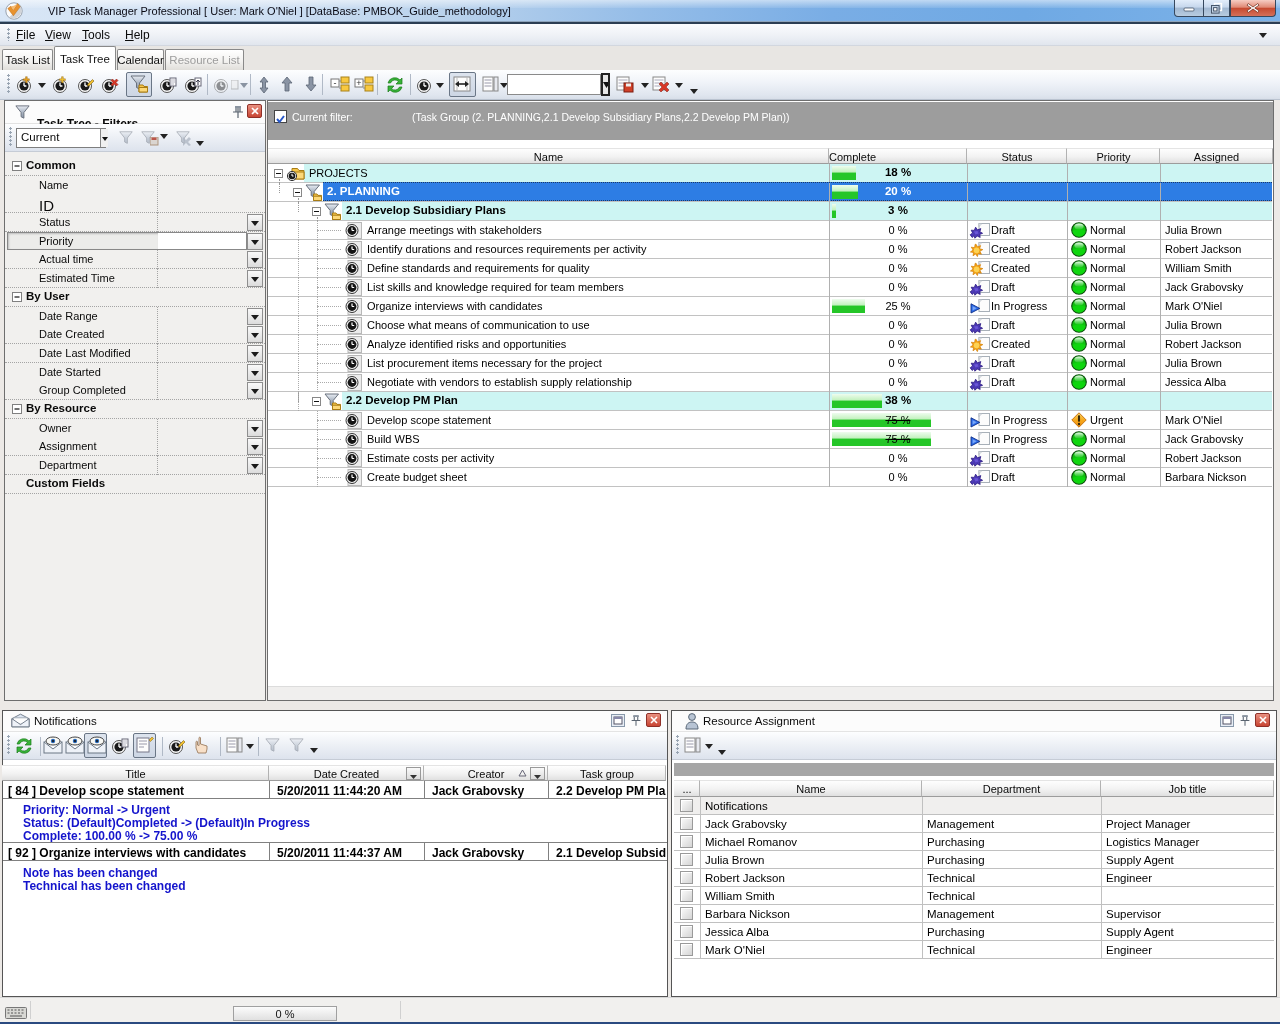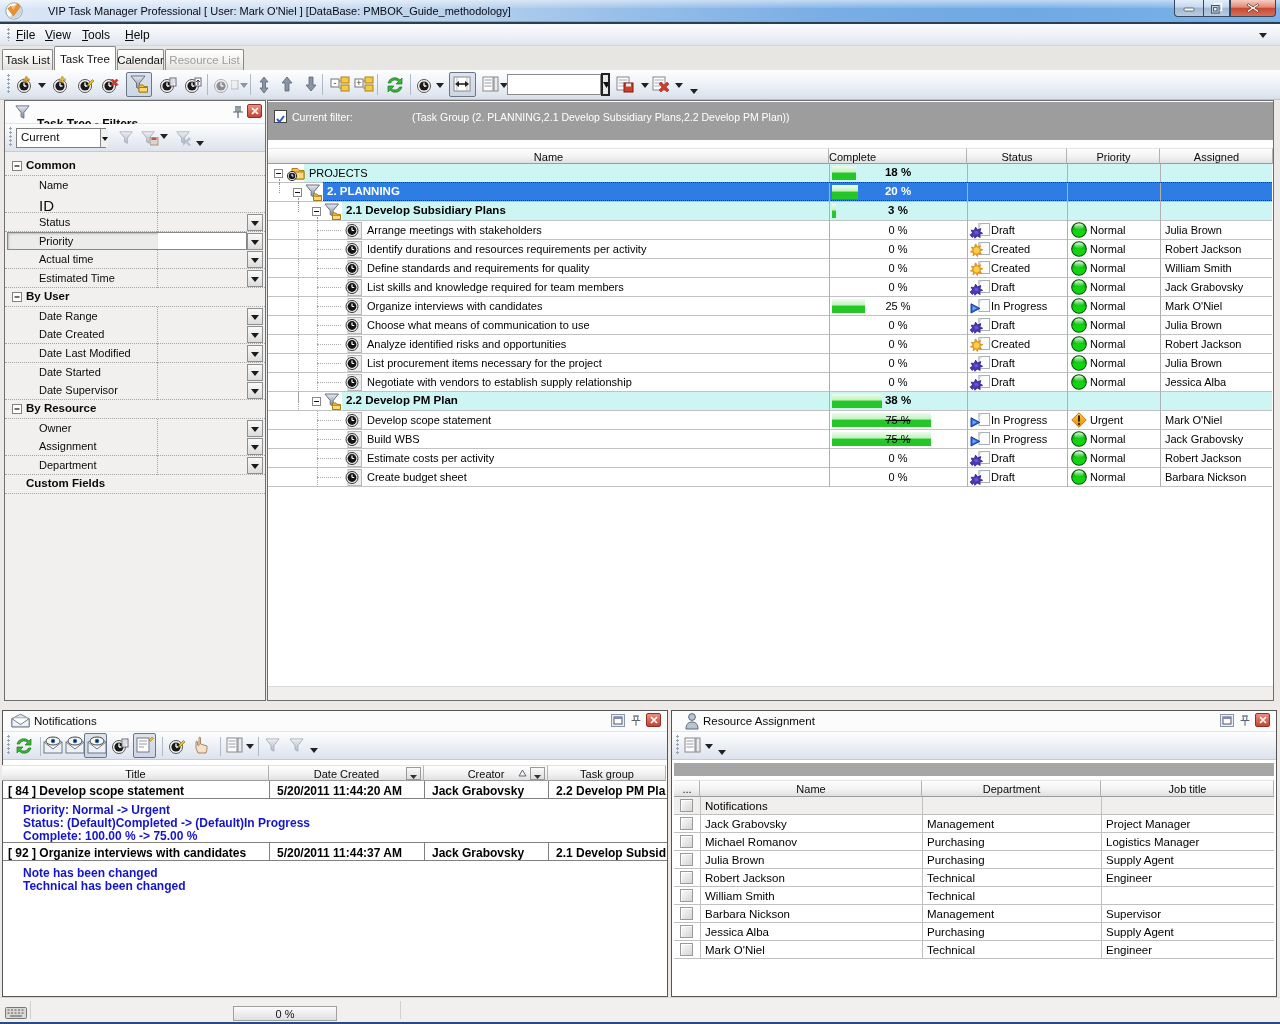--- a/index.html
+++ b/index.html
@@ -319,21 +319,21 @@
       <path d="M3 6 L11 6 L7 11 Z" fill="#1a1a1a"></path>
     </svg></div>
 <div class="a" style="left:5px;top:363px;width:260px;height:19px;border-bottom:1px dotted #a4a4a4;background:#f1f0ee;"></div>
 <div class="a" style="left:157px;top:363px;width:1px;height:19px;border-left:1px dotted #a4a4a4;"></div>
 <div class="a nw" style="left:39px;top:366px;font-size:11px;color:#0a0a0a;font-weight:normal;">Date Started</div>
 <div class="a" style="left:247px;top:364px;width:16px;height:17px;background:linear-gradient(180deg,#f9f9f9,#dcdcdc);border:1px solid #8e8e8e;"><svg width="14" height="15">
       <path d="M3 6 L11 6 L7 11 Z" fill="#1a1a1a"></path>
     </svg></div>
 <div class="a" style="left:5px;top:381px;width:260px;height:19px;border-bottom:1px dotted #a4a4a4;background:#f1f0ee;"></div>
 <div class="a" style="left:157px;top:381px;width:1px;height:19px;border-left:1px dotted #a4a4a4;"></div>
-<div class="a nw" style="left:39px;top:384px;font-size:11px;color:#0a0a0a;font-weight:normal;">Date Supervisor</div>
+<div class="a nw" style="left:39px;top:384px;font-size:11px;color:#0a0a0a;font-weight:normal;">Group Completed</div>
 <div class="a" style="left:247px;top:382px;width:16px;height:17px;background:linear-gradient(180deg,#f9f9f9,#dcdcdc);border:1px solid #8e8e8e;"><svg width="14" height="15">
       <path d="M3 6 L11 6 L7 11 Z" fill="#1a1a1a"></path>
     </svg></div>
 <div class="a" style="left:5px;top:400px;width:260px;height:19px;border-bottom:1px dotted #a4a4a4;background:#f1f0ee;"></div>
 <svg class="a" style="left:12px;top:404px" width="10" height="10">
     <rect x="0.5" y="0.5" width="9" height="9" fill="#fff" stroke="#808080"></rect>
     <path d="M2.5 5 H7.5" stroke="#111" stroke-width="1.2"></path>
   </svg>
 <div class="a nw" style="left:26px;top:402px;font-size:11.5px;color:#0a0a0a;font-weight:bold;">By Resource</div>
 <div class="a" style="left:5px;top:419px;width:260px;height:19px;border-bottom:1px dotted #a4a4a4;background:#f1f0ee;"></div>

